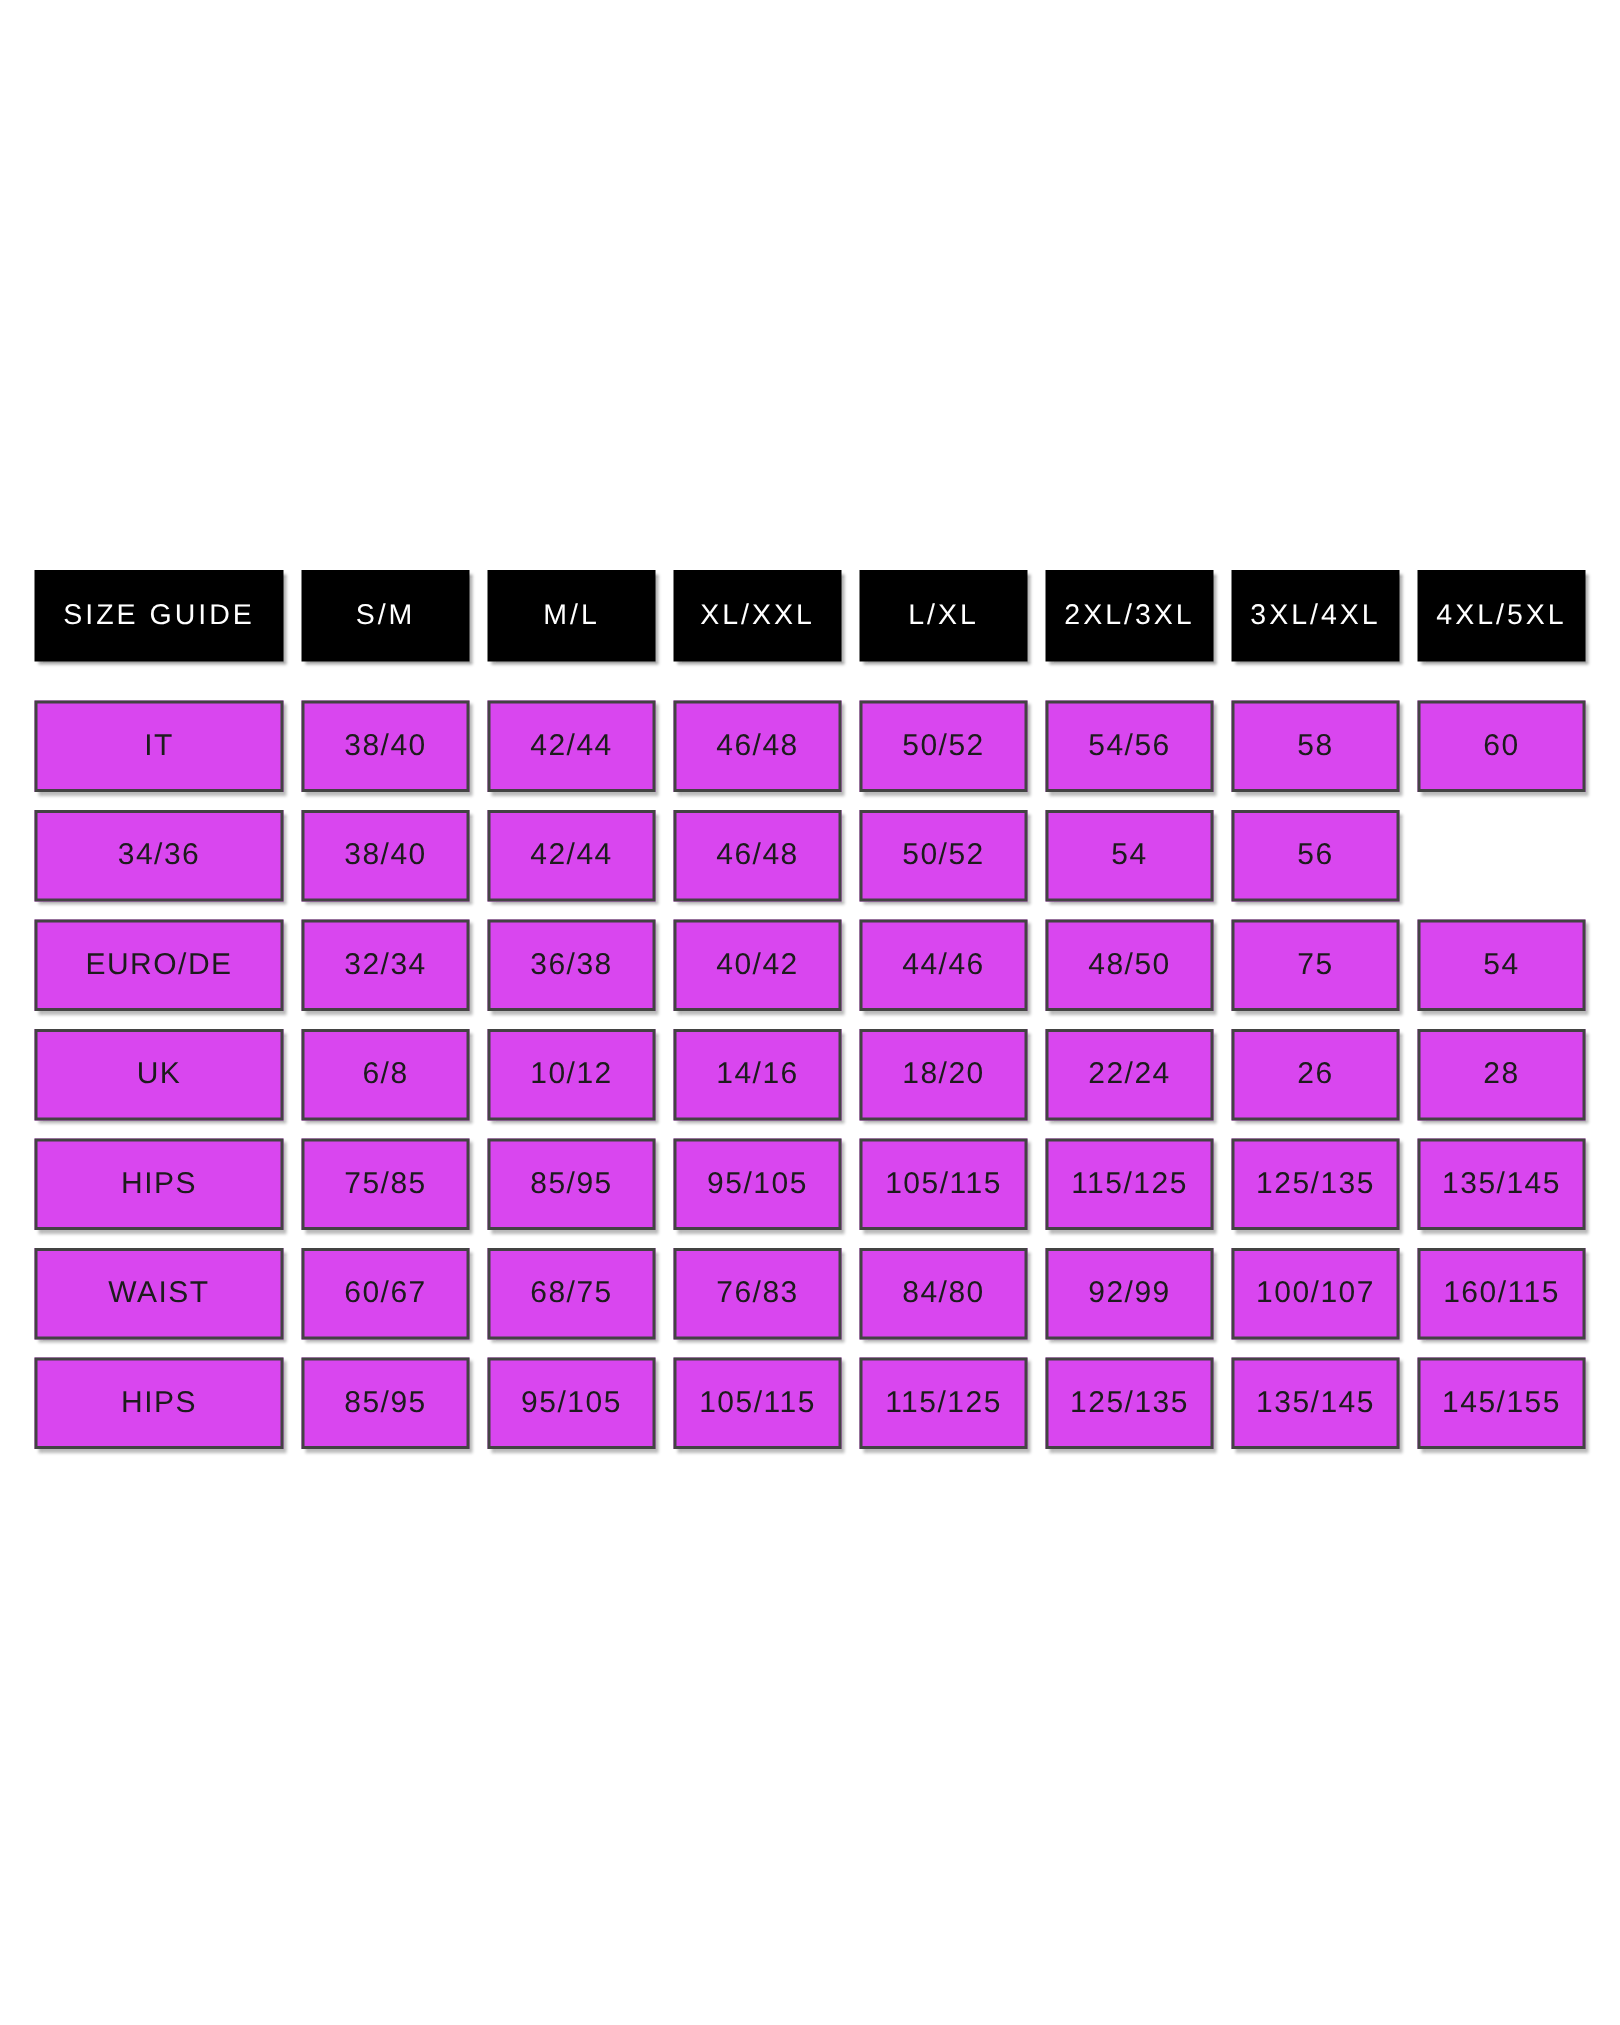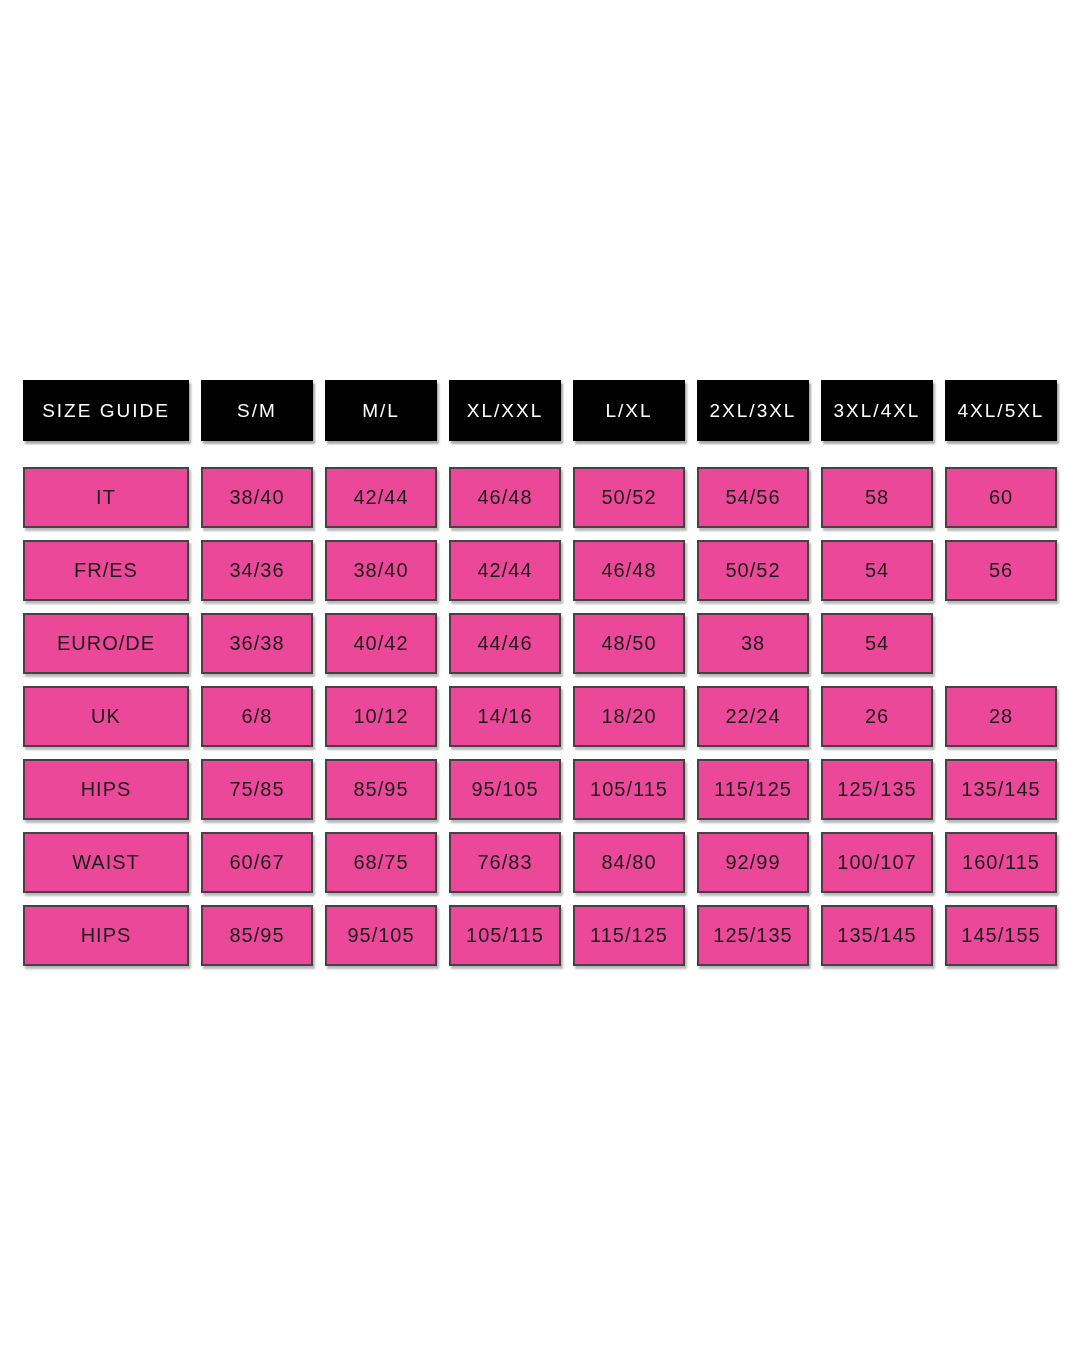--- a/index.html
+++ b/index.html
@@ -39,21 +39,21 @@
     white-space: nowrap;
   }
   .cell.head {
     background: #000000;
     color: #ffffff;
     font-size: 19px;
     letter-spacing: 2px;
     box-shadow: 2px 2.5px 2px rgba(0,0,0,0.35);
   }
   .cell.data {
-    background: #ec4899;
+    background: #d946ef;
     border: 2px solid #434343;
     color: #1c1c1c;
     font-size: 20px;
     letter-spacing: 1px;
     box-shadow: 2px 2.5px 2px rgba(0,0,0,0.28);
   }
 </style>
 </head>
 <body>
 
@@ -75,37 +75,37 @@
     <div class="cell data">38/40</div>
     <div class="cell data">42/44</div>
     <div class="cell data">46/48</div>
     <div class="cell data">50/52</div>
     <div class="cell data">54/56</div>
     <div class="cell data">58</div>
     <div class="cell data">60</div>
   </div>
 
   <div class="trow">
-    <div class="cell data">FR/ES</div>
     <div class="cell data">34/36</div>
     <div class="cell data">38/40</div>
     <div class="cell data">42/44</div>
     <div class="cell data">46/48</div>
     <div class="cell data">50/52</div>
     <div class="cell data">54</div>
     <div class="cell data">56</div>
   </div>
 
   <div class="trow">
     <div class="cell data">EURO/DE</div>
+    <div class="cell data">32/34</div>
     <div class="cell data">36/38</div>
     <div class="cell data">40/42</div>
     <div class="cell data">44/46</div>
     <div class="cell data">48/50</div>
-    <div class="cell data">38</div>
+    <div class="cell data">75</div>
     <div class="cell data">54</div>
   </div>
 
   <div class="trow">
     <div class="cell data">UK</div>
     <div class="cell data">6/8</div>
     <div class="cell data">10/12</div>
     <div class="cell data">14/16</div>
     <div class="cell data">18/20</div>
     <div class="cell data">22/24</div>

